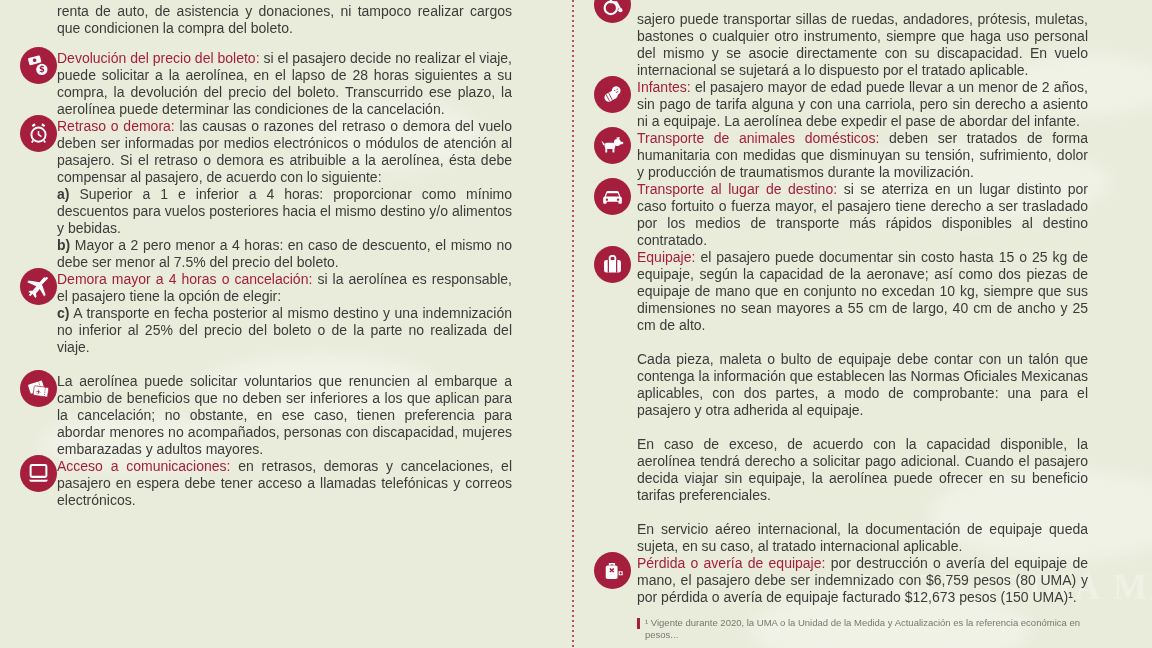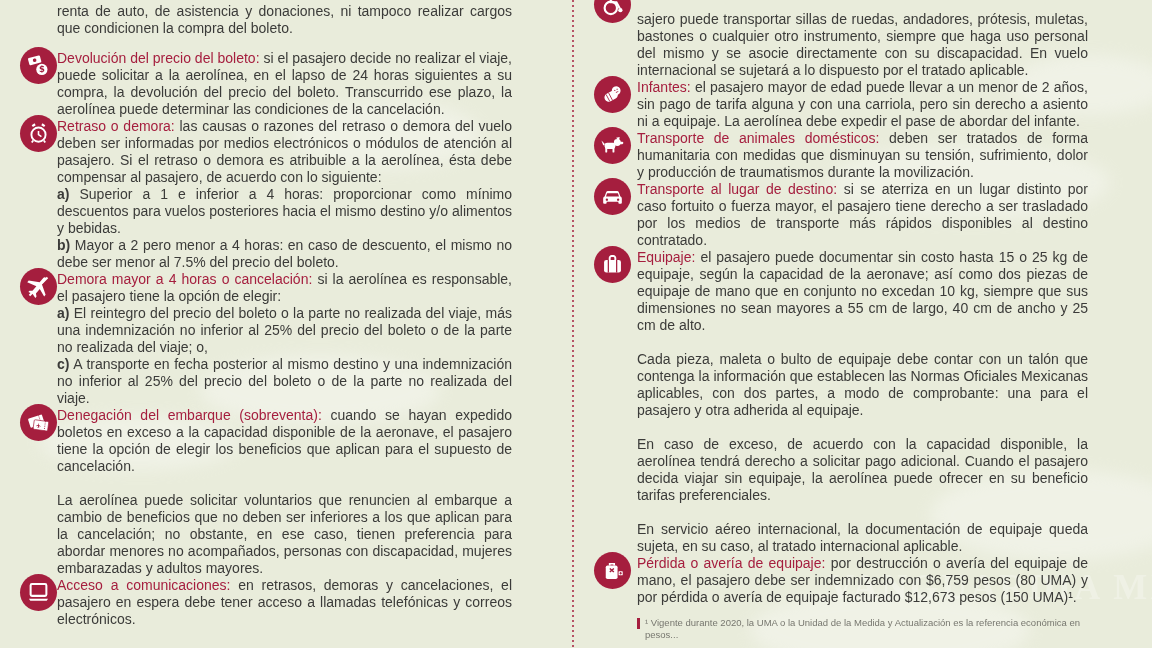--- a/index.html
+++ b/index.html
@@ -60,21 +60,21 @@
         <svg viewBox="0 0 24 24">
           <g transform="rotate(-15 9 7)">
             <rect x="3" y="4" width="11" height="6.5" rx="1" fill="#fff"></rect>
             <circle cx="8.5" cy="7.2" r="1.6" fill="#a51e3e"></circle>
           </g>
           <circle cx="15" cy="15.5" r="5" fill="#fff"></circle>
           <text x="15" y="18.2" text-anchor="middle" font-size="7.5" font-weight="bold" fill="#a51e3e" font-family="DejaVu Sans, sans-serif">$</text>
         </svg>
       </span>
       <div class="itext">
-        <p><b class="h">Devolución del precio del boleto:</b> <span>si el pasajero decide no realizar el viaje, puede solicitar a la aerolínea, en el lapso de 24 horas siguientes a su compra, la devolución del precio del boleto. Transcurrido ese plazo, la aerolínea puede determinar las condiciones de la cancelación.</span></p>
+        <p><b class="h">Devolución del precio del boleto:</b> <span>si el pasajero decide no realizar el viaje, puede solicitar a la aerolínea, en el lapso de 28 horas siguientes a su compra, la devolución del precio del boleto. Transcurrido ese plazo, la aerolínea puede determinar las condiciones de la cancelación.</span></p>
       </div>
     </div>
 
     <div class="item">
       <span class="icon">
         <svg viewBox="0 0 24 24" fill="none" stroke="#fff">
           <circle cx="12" cy="13" r="6.3" stroke-width="1.7"></circle>
           <path d="M12 9.8V13l2.6 1.8" stroke-width="1.4"></path>
           <path d="M6.5 5.5L9 3.8M17.5 5.5L15 3.8" stroke-width="2"></path>
           <path d="M7.3 18.2L6 20M16.7 18.2L18 20" stroke-width="1.6"></path>
@@ -91,21 +91,20 @@
       <span class="icon">
         <svg viewBox="0 0 24 24">
           <g transform="rotate(40 12 12)">
             <path fill="#fff" d="M21.5 15.5v-2l-8.5-5V3.2a1.3 1.3 0 0 0-2.6 0v5.3l-8.5 5v2l8.5-2.5v5.3L8.3 20v1.6l4.05-1.1 4.05 1.1V20l-2.1-1.7v-5.3z"></path>
           </g>
           <path d="M4 20L20 4" stroke="#fff" stroke-width="1.8"></path>
         </svg>
       </span>
       <div class="itext">
         <p><b class="h">Demora mayor a 4 horas o cancelación:</b> <span>si la aerolínea es responsable, el pasajero tiene la opción de elegir:</span></p>
-        <p><b class="lead">a)</b> <span>El reintegro del precio del boleto o la parte no realizada del viaje, más una indemnización no inferior al 25% del precio del boleto o de la parte no realizada del viaje; o,</span></p>
         <p><b class="lead">c)</b> <span>A transporte en fecha posterior al mismo destino y una indemnización no inferior al 25% del precio del boleto o de la parte no realizada del viaje.</span></p>
       </div>
     </div>
 
     <div class="item">
       <span class="icon">
         <svg viewBox="0 0 24 24">
           <g transform="rotate(-18 12 12)">
             <rect x="4" y="6" width="13" height="8.5" rx="1" fill="#fff"></rect>
             <path d="M14 6v8.5" stroke="#a51e3e" stroke-width="0.7" stroke-dasharray="1 1"></path>
@@ -113,21 +112,20 @@
           <g transform="rotate(8 12 12)">
             <rect x="8" y="10" width="13" height="8.5" rx="1" fill="#fff" stroke="#a51e3e" stroke-width="0.6"></rect>
             <path d="M18 10v8.5" stroke="#a51e3e" stroke-width="0.7" stroke-dasharray="1 1"></path>
             <g transform="translate(10 12.4) scale(0.2)">
               <path fill="#a51e3e" d="M21.5 15.5v-2l-8.5-5V3.2a1.3 1.3 0 0 0-2.6 0v5.3l-8.5 5v2l8.5-2.5v5.3L8.3 20v1.6l4.05-1.1 4.05 1.1V20l-2.1-1.7v-5.3z"></path>
             </g>
           </g>
         </svg>
       </span>
       <div class="itext">
-        <p><b class="h">Denegación del embarque (sobreventa):</b> <span>cuando se hayan expedido boletos en exceso a la capacidad disponible de la aeronave, el pasajero tiene la opción de elegir los beneficios que aplican para el supuesto de cancelación.</span></p>
         <p class="gap"><span>La aerolínea puede solicitar voluntarios que renuncien al embarque a cambio de beneficios que no deben ser inferiores a los que aplican para la cancelación; no obstante, en ese caso, tienen preferencia para abordar menores no acompañados, personas con discapacidad, mujeres embarazadas y adultos mayores.</span></p>
       </div>
     </div>
 
     <div class="item">
       <span class="icon">
         <svg viewBox="0 0 24 24">
           <rect x="5" y="4.5" width="14" height="10.5" rx="1.2" fill="none" stroke="#fff" stroke-width="1.8"></rect>
           <path d="M3.5 17.5h17l-1.2 1.9H4.7z" fill="#fff"></path>
         </svg>

